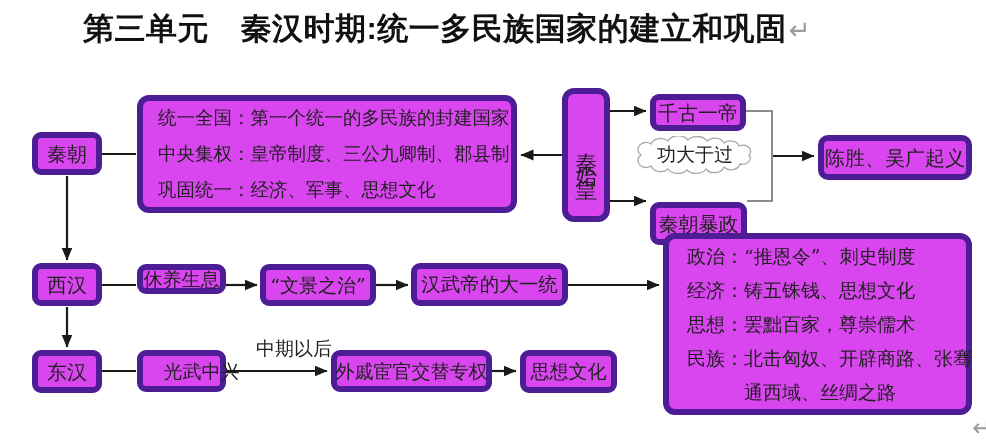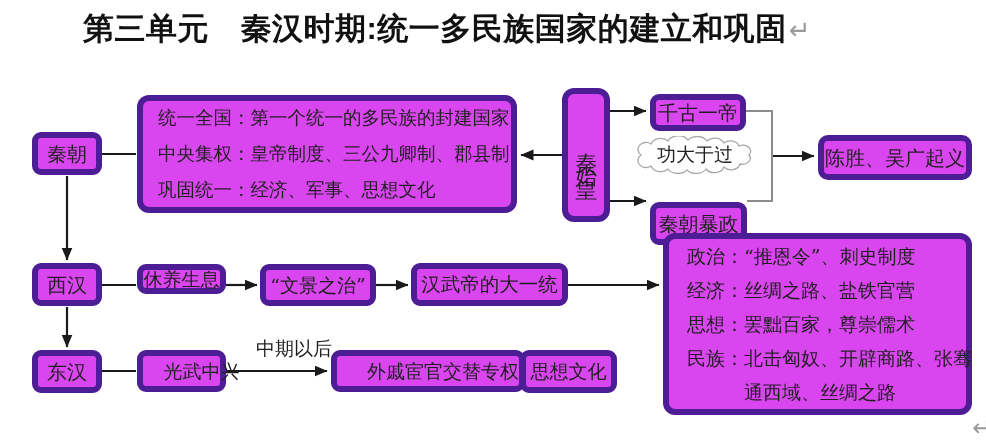--- a/index.html
+++ b/index.html
@@ -123,37 +123,37 @@
     <div class="box" style="left:260px;top:264px;width:116px;height:42px;font-size:19px;">
       <span>“文景之治”</span>
     </div>
 
     <div class="box" style="left:411px;top:263px;width:157px;height:43px;font-size:19.5px;">
       <span>汉武帝的大一统</span>
     </div>
 
     <div class="box bigbox hanbox" style="left:663px;top:233px;width:309px;height:182px;padding-left:18px;font-size:19px;">
       <div class="bline">政治：“推恩令”、刺史制度</div>
-      <div class="bline">经济：丝绸之路、盐铁官营</div>
+      <div class="bline">经济：铸五铢钱、思想文化</div>
       <div class="bline">思想：罢黜百家，尊崇儒术</div>
       <div class="bline">民族：北击匈奴、开辟商路、张骞</div>
       <div class="bline indent">通西域、丝绸之路</div>
     </div>
 
     <div class="box" style="left:32px;top:350px;width:70px;height:43px;">
       <span>东汉</span>
     </div>
 
     <div class="box" style="left:137px;top:350px;width:89px;height:42px;font-size:19px;padding-left:40px;">
       <span>光武中兴</span>
     </div>
 
     <div class="freelabel" style="left:240px;top:336px;">中期以后</div>
 
-    <div class="box" style="left:331px;top:350px;width:194px;height:42px;font-size:19px;justify-content:flex-end;">
+    <div class="box" style="left:331px;top:350px;width:161px;height:42px;font-size:19px;">
       <span>外戚宦官交替专权</span>
     </div>
 
     <div class="box" style="left:520px;top:350px;width:97px;height:43px;font-size:19px;">
       <span>思想文化</span>
     </div>
 
     <div class="pmark-bottom">↵</div>
 
   </div>

